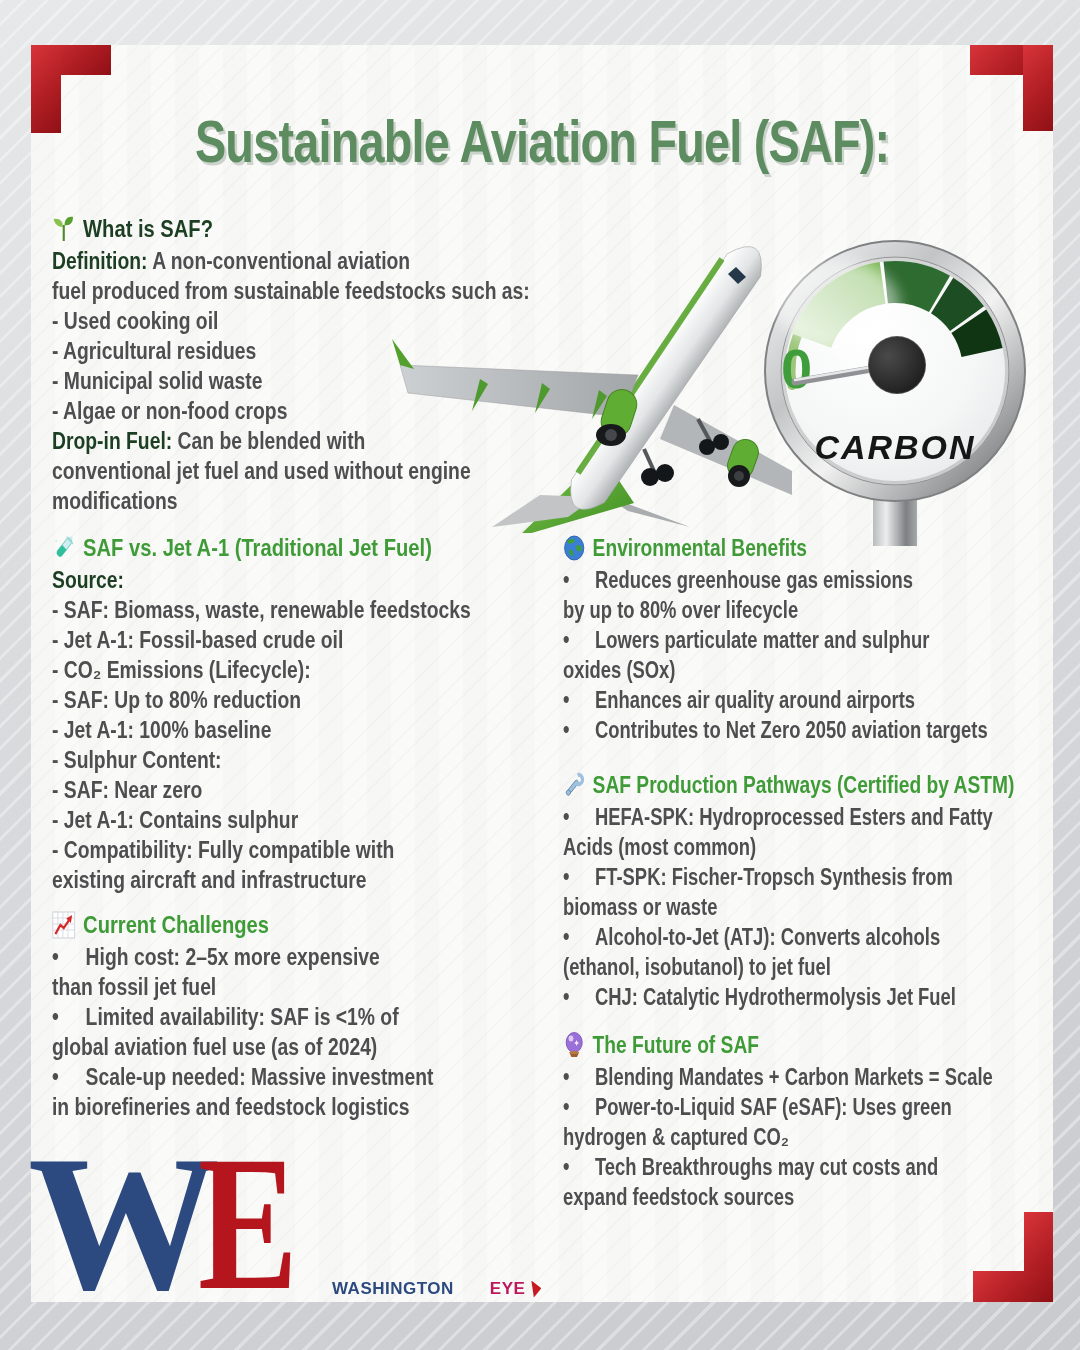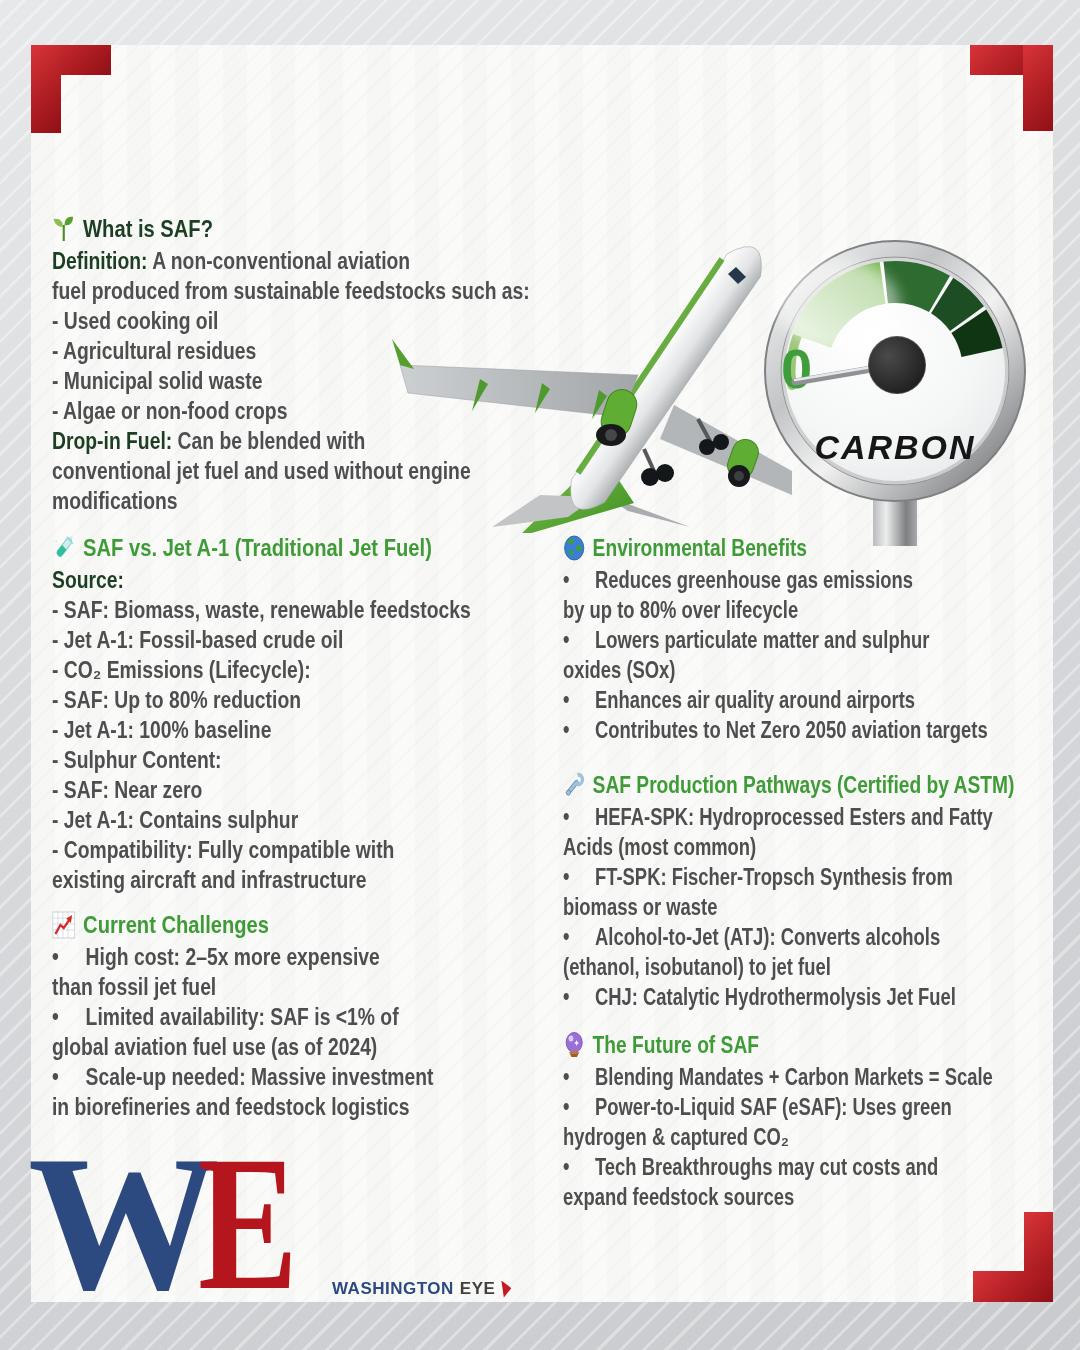--- a/index.html
+++ b/index.html
@@ -45,38 +45,39 @@
   .plane{z-index:6;}
   .logo{position:absolute;z-index:7;}
   .logo-w{left:28px;top:1128px;font-family:"Liberation Serif","DejaVu Serif",serif;
        font-weight:bold;font-size:192px;line-height:1;color:var(--logo_navy,#2c4a80);}
   .logo-e{left:198px;top:1128px;font-family:"Liberation Serif","DejaVu Serif",serif;
        font-weight:bold;font-size:192px;line-height:1;color:var(--logo_red,#b5161d);
        transform:scaleX(.78);transform-origin:0 0;}
   .wordmark{left:286px;top:1279px;font-size:17px;font-weight:bold;letter-spacing:.5px;
        display:flex;align-items:center;gap:6px;}
   .wm-main{color:var(--logo_navy,#2c4a80);margin-left:46px;}
-  .wm-accent{color:#404040;}
+  .wm-accent{color:#be185d;margin-left:30px;}
   .wm-flag{width:10px;height:17px;background:#c41a20;
        clip-path:polygon(0 0,100% 45%,25% 100%);display:inline-block;}
 </style>
 </head>
 <body>
 
 <div class="stage">
   <div class="panel"></div>
 
   <div class="bracket b-red tl-h"></div>
   <div class="bracket b-red tl-v"></div>
   <div class="bracket b-red tr-h"></div>
   <div class="bracket b-red tr-v"></div>
   <div class="bracket b-red br-v"></div>
   <div class="bracket b-red br-h"></div>
 
   <h1 class="title">
+    <span class="tline"><span>Sustainable Aviation Fuel (SAF):</span></span>
   </h1>
 
   <svg class="art" style="left:745px;top:216px;" width="300" height="330" viewBox="0 0 300 330">
     <defs>
       <linearGradient id="rimG" x1="0" y1="0" x2="1" y2="1">
         <stop offset="0" stop-color="#fdfdfd"></stop>
           <stop offset=".35" stop-color="#c2c4c6"></stop>
         <stop offset=".55" stop-color="#f2f2f2"></stop>
           <stop offset=".85" stop-color="#8f9193"></stop>
         <stop offset="1" stop-color="#b8babc"></stop>

